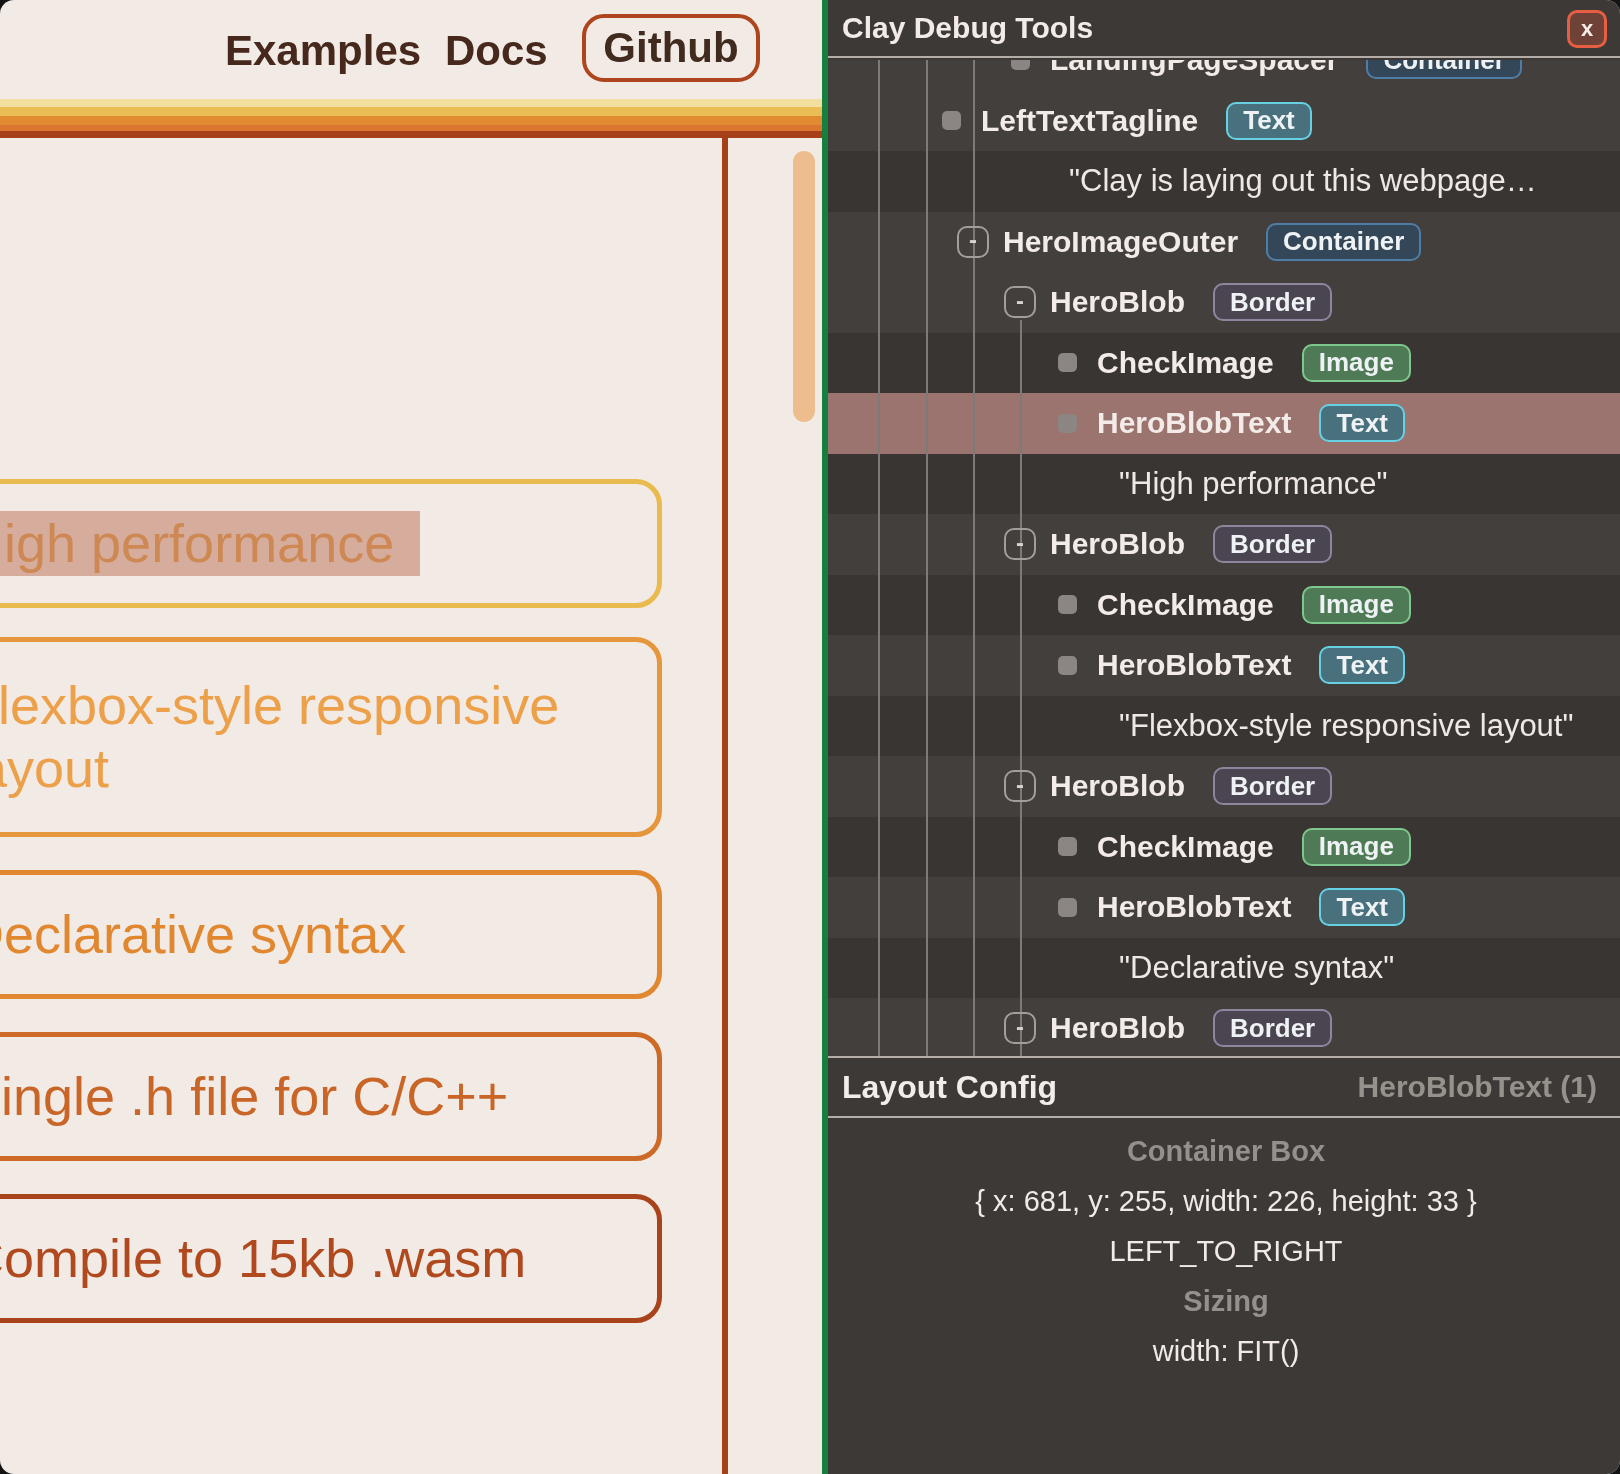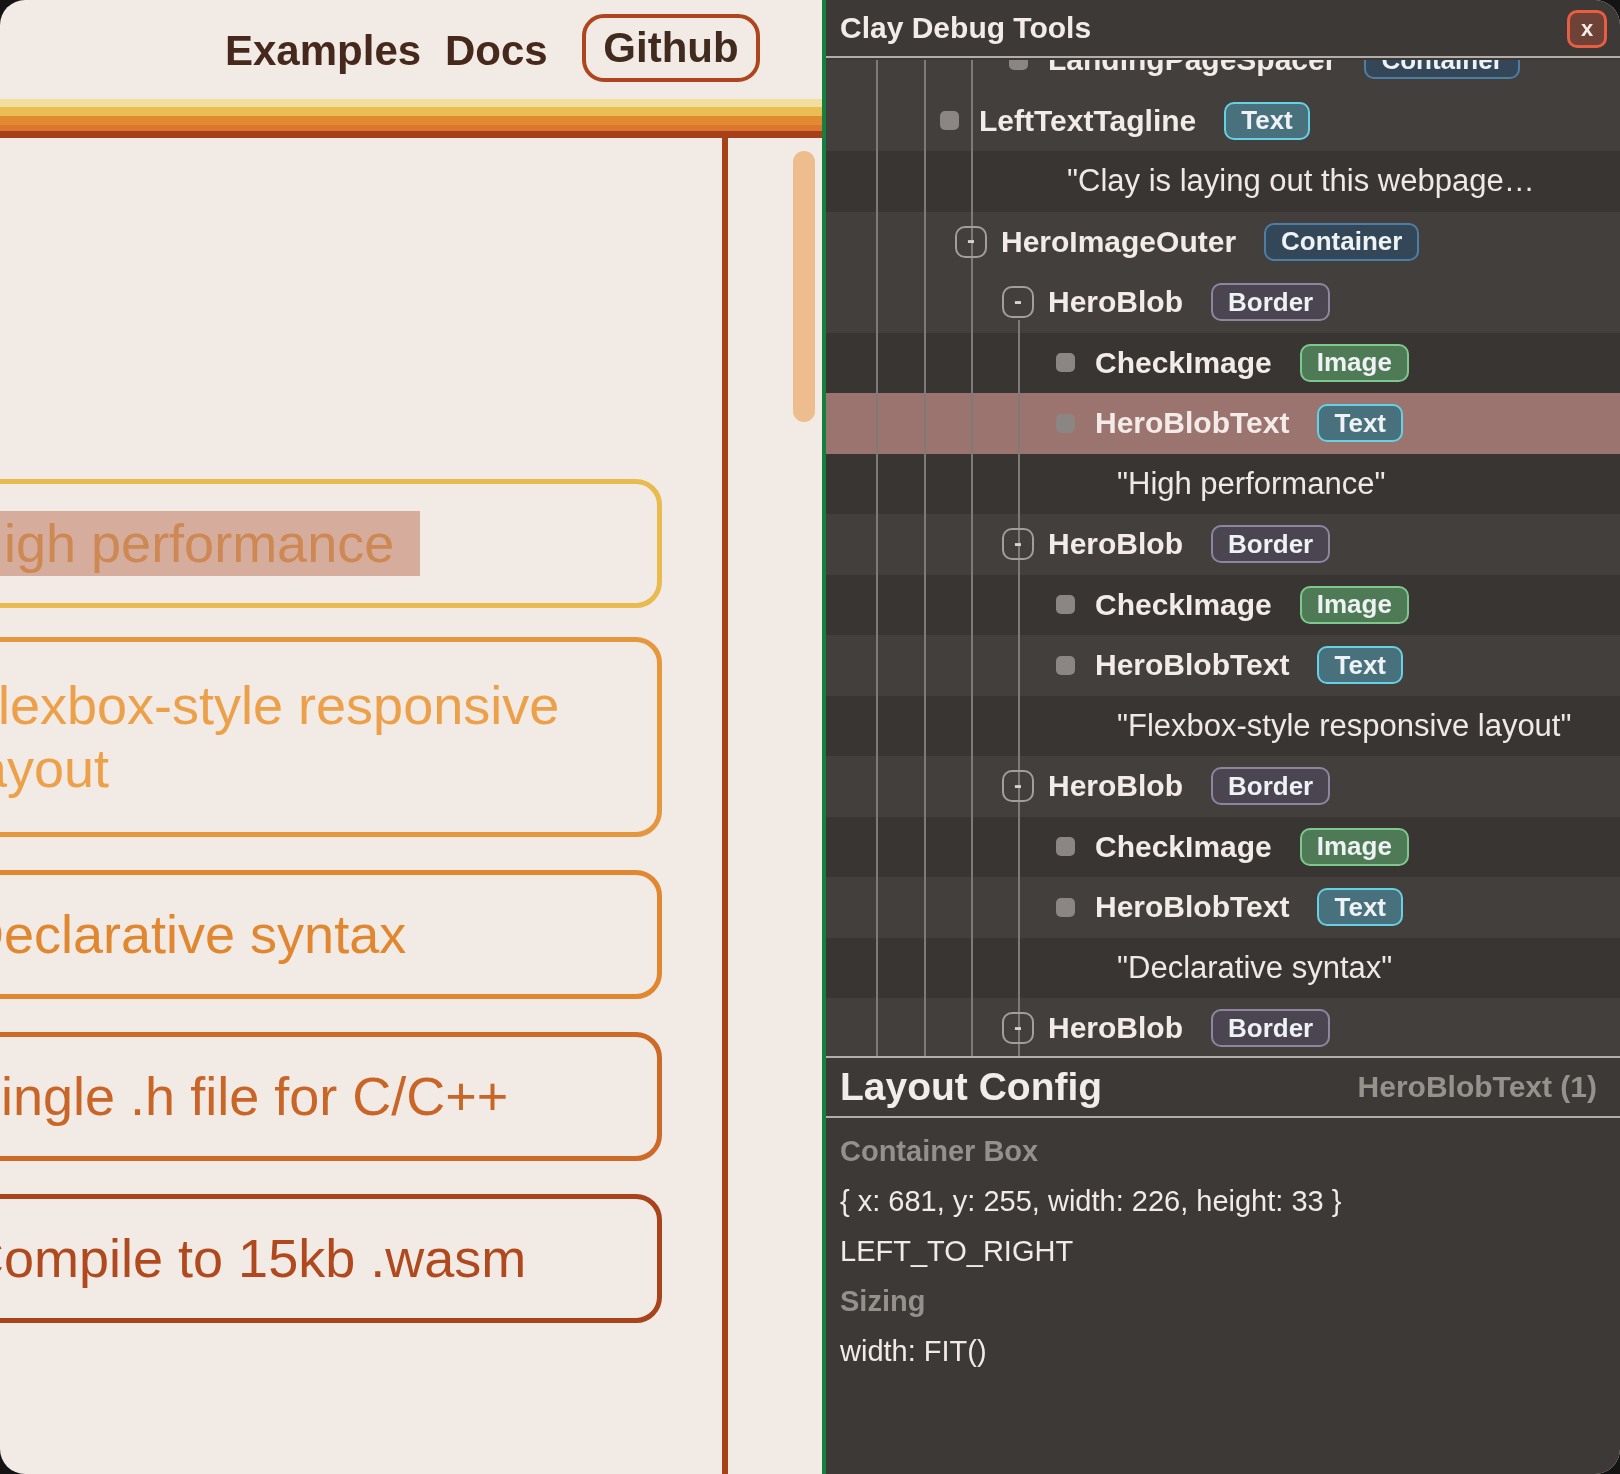--- a/index.html
+++ b/index.html
@@ -1,33 +1,33 @@
 <!DOCTYPE html>
 <html><head>
 <meta charset="utf-8">
 <style>
   html,body{margin:0;padding:0;background:#141414;font-family:"Liberation Sans",sans-serif;}
-  .frame{position:relative;width:1620px;height:1474px;border-radius:25px;overflow:hidden;background:#f2eae5;}
+  .frame{position:relative;width:1620px;height:1474px;border-radius:14px;overflow:hidden;background:#f2eae5;}
   
   .page{position:absolute;left:0;top:0;width:822px;height:100%;}
   .nav-label{position:absolute;top:27px;font-size:42px;font-weight:700;color:#46291c;cursor:pointer;}
   .github-btn{position:absolute;left:582px;top:14px;width:178px;height:68px;border:4px solid #ad461e;
     border-radius:22px;display:flex;align-items:center;justify-content:center;
     font-size:42px;font-weight:700;color:#412a1e;box-sizing:border-box;cursor:pointer;background:transparent;}
   .stripe{position:absolute;left:0;top:99px;width:100%;}
   .stripe div{width:100%;}
   .v-divider{position:absolute;left:722px;top:138px;width:6px;height:1336px;}
   .scroll-pill{position:absolute;left:793px;top:151px;width:22px;height:271px;border-radius:11px;}
   .feature-box{position:absolute;left:-100px;width:762px;border-radius:26px;border:5px solid;
     box-sizing:border-box;display:flex;flex-direction:column;justify-content:center;
     padding-left:60px;font-size:54px;font-weight:500;line-height:63px;}
   .hl-rect{position:absolute;left:-10px;width:430px;top:511px;height:65px;}
   
   .panel{position:absolute;left:822px;top:0;width:798px;height:100%;background:#3d3937;
-    border-left:4px solid #15803d;box-sizing:border-box;color:#f3ebe8;}
+    border-left:6px solid #15803d;box-sizing:border-box;color:#f3ebe8;text-align:center;}
   .panel-header{position:absolute;left:0;top:0;right:0;height:58px;border-bottom:2px solid #b3aca7;
     display:flex;align-items:center;padding-left:14px;font-size:30px;font-weight:700;box-sizing:border-box;}
   .close-btn{position:absolute;top:10px;right:13px;width:40px;height:38px;border-radius:10px;
     border:3px solid;display:flex;align-items:center;justify-content:center;
     font-size:22px;font-weight:700;box-sizing:border-box;cursor:pointer;line-height:1;}
   .tree{position:absolute;left:0;top:60px;right:0;height:996px;overflow:hidden;}
   .guide{position:absolute;width:2px;z-index:1;}
   .trow{position:absolute;left:0;right:0;height:60.5px;}
   .trow-inner{position:relative;z-index:2;height:100%;display:flex;align-items:center;}
   .bullet{width:19px;height:19px;border-radius:5px;flex:0 0 auto;}
@@ -36,21 +36,21 @@
     flex:0 0 auto;cursor:pointer;line-height:1;padding-bottom:3px;}
   .tname{font-size:30px;font-weight:700;color:#f3ebe8;margin-left:14px;white-space:nowrap;}
   .leaf .tname{margin-left:20px;}
   .ttag{margin-left:28px;height:38px;border-radius:10px;border:2.5px solid;box-sizing:border-box;
     display:flex;align-items:center;padding:0 15px;font-size:26px;font-weight:700;color:#eef2f4;white-space:nowrap;}
   .tquote{font-size:31px;font-weight:500;color:#efe8e5;white-space:nowrap;}
   .truncate{max-width:470px;overflow:hidden;text-overflow:ellipsis;}
   .sep{position:absolute;left:0;right:0;height:2px;background:#b3aca7;}
   .cfg-header{position:absolute;left:0;top:1058px;right:0;height:58px;display:flex;align-items:center;
     justify-content:space-between;padding:0 23px 0 14px;box-sizing:border-box;}
-  .cfg-title{font-size:39px;font-weight:700;color:#f3edea;}
+  .cfg-title{font-size:32px;font-weight:700;color:#f3edea;}
   .cfg-sel{font-size:30px;font-weight:700;color:#97918c;}
   .cfg-body{position:absolute;left:14px;top:1134px;right:10px;}
   .cfg-line{font-size:29px;line-height:34px;margin-bottom:16px;white-space:nowrap;}
   .cfg-label{color:#95908b;font-weight:700;}
   .cfg-value{color:#f1eae6;font-weight:500;}
 </style>
 </head>
 <body>
 
 <div class="frame">

